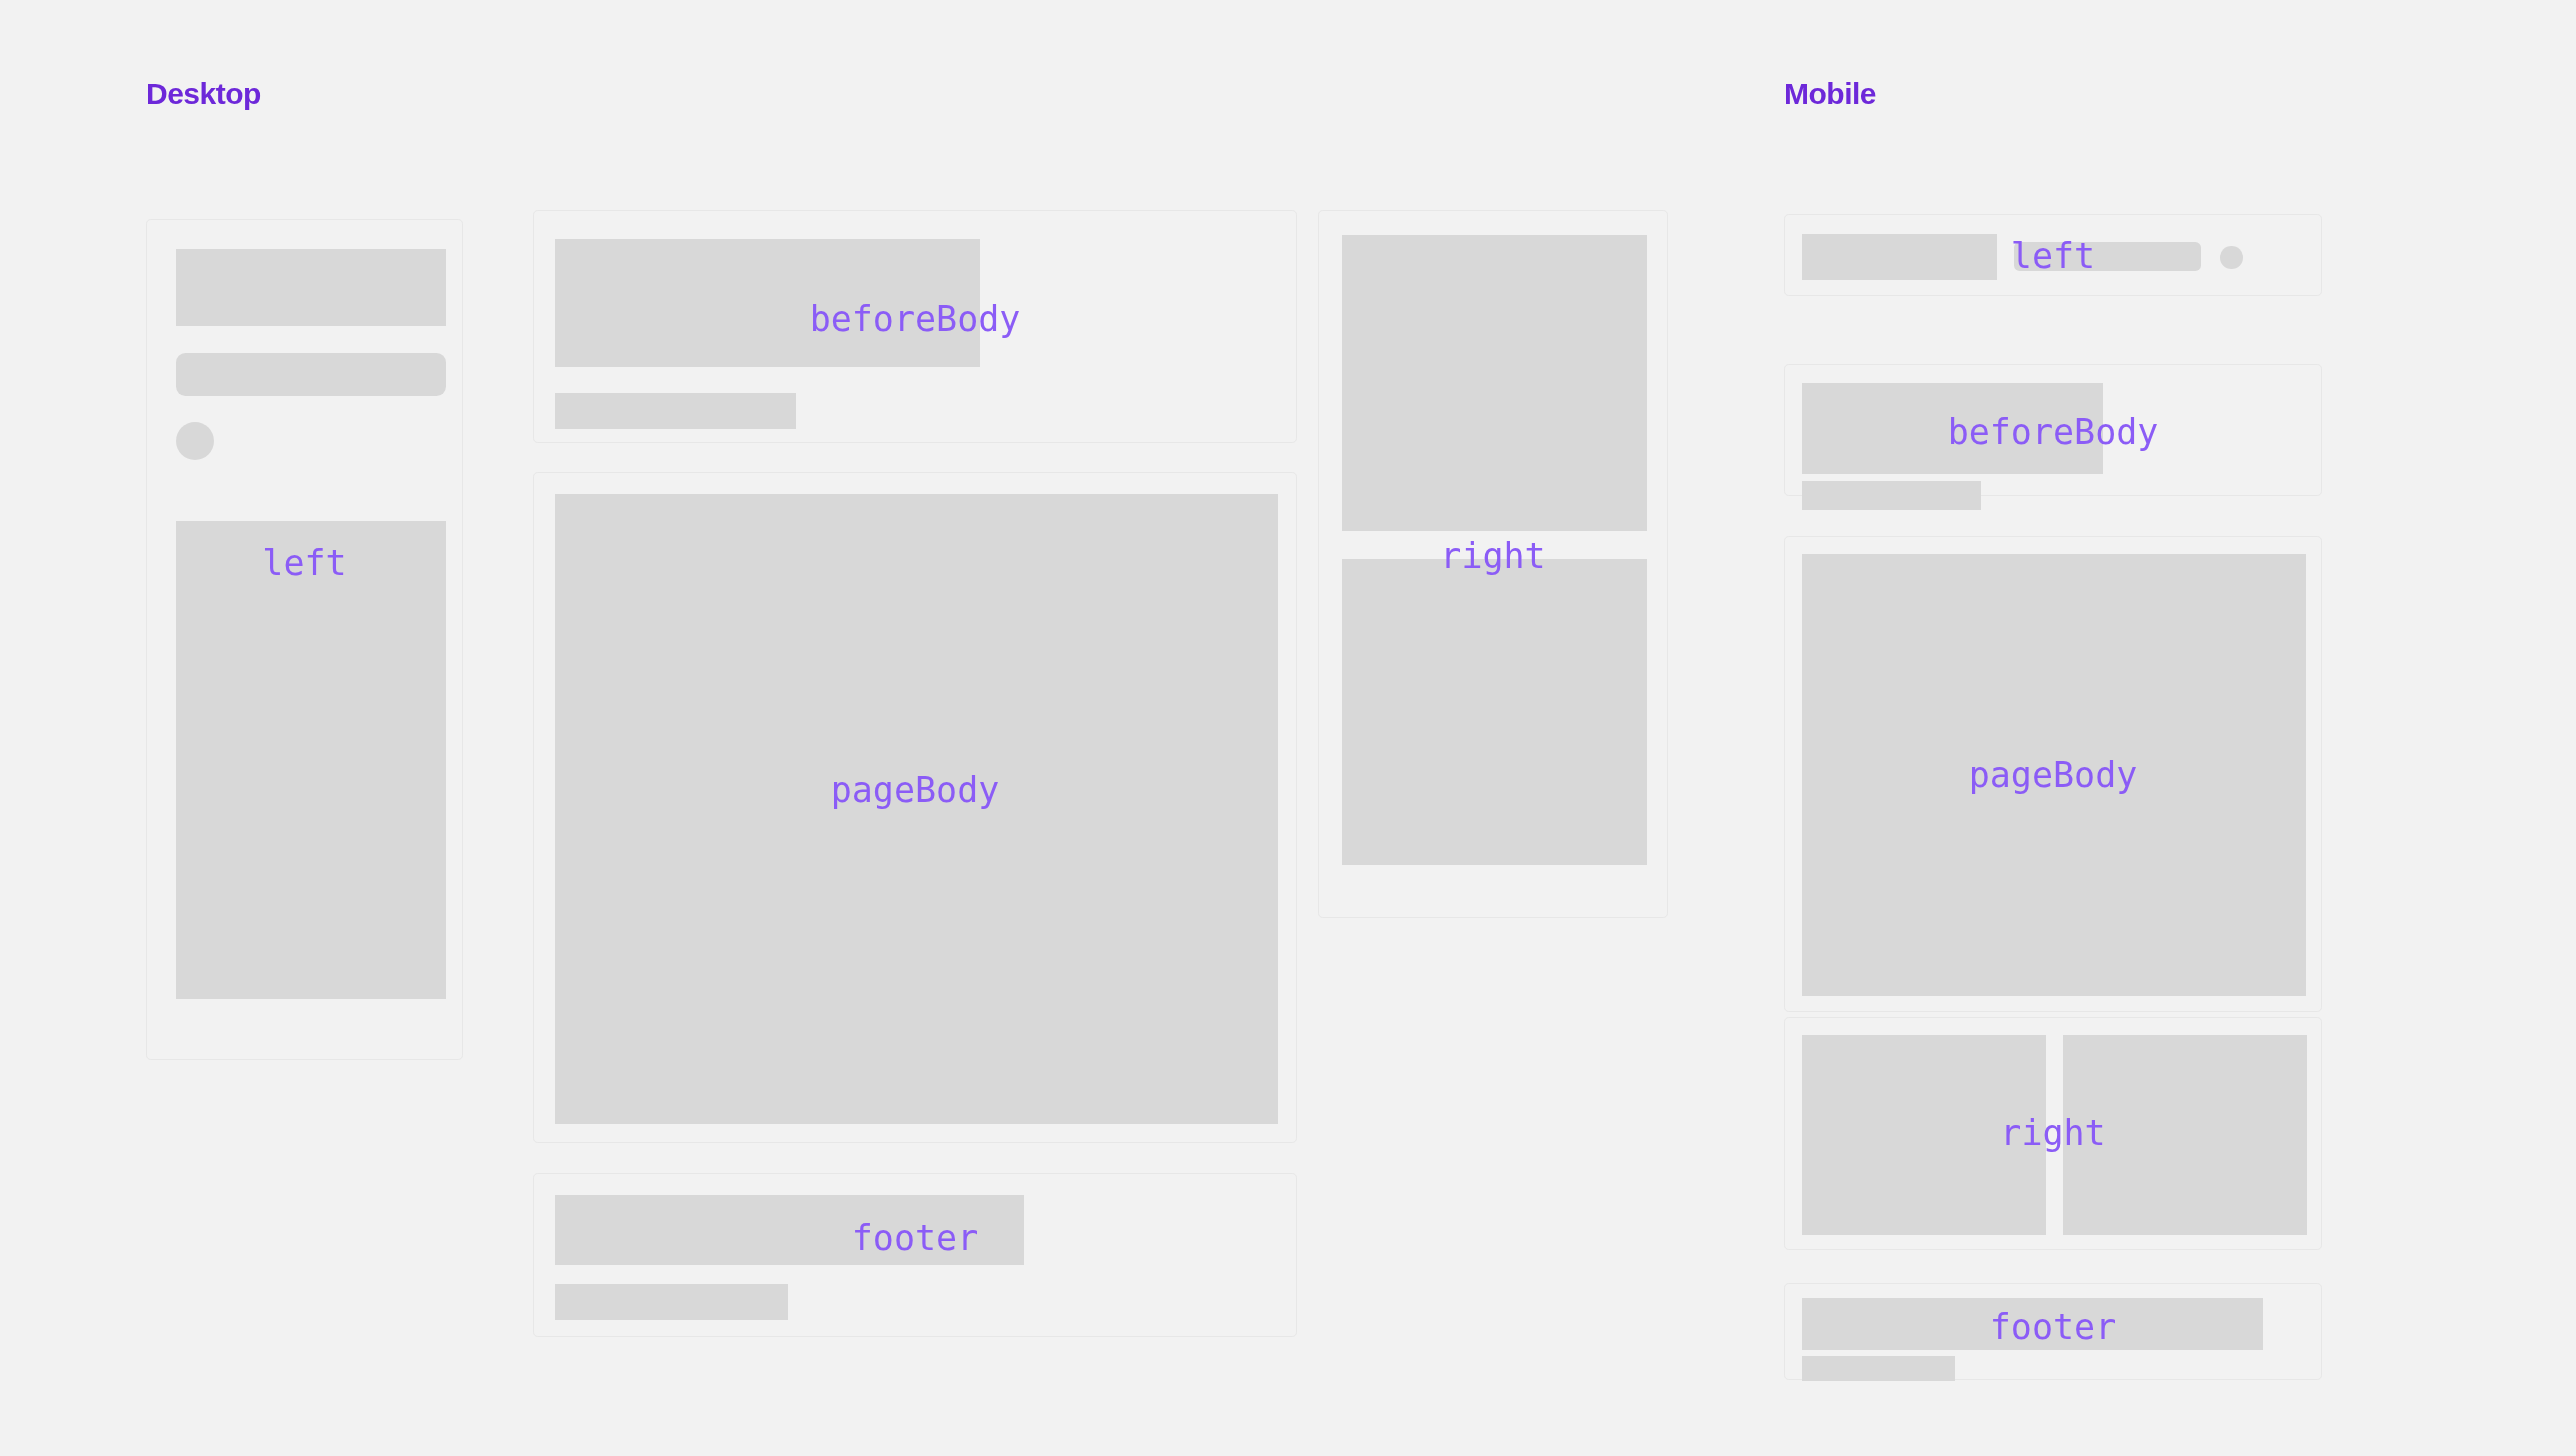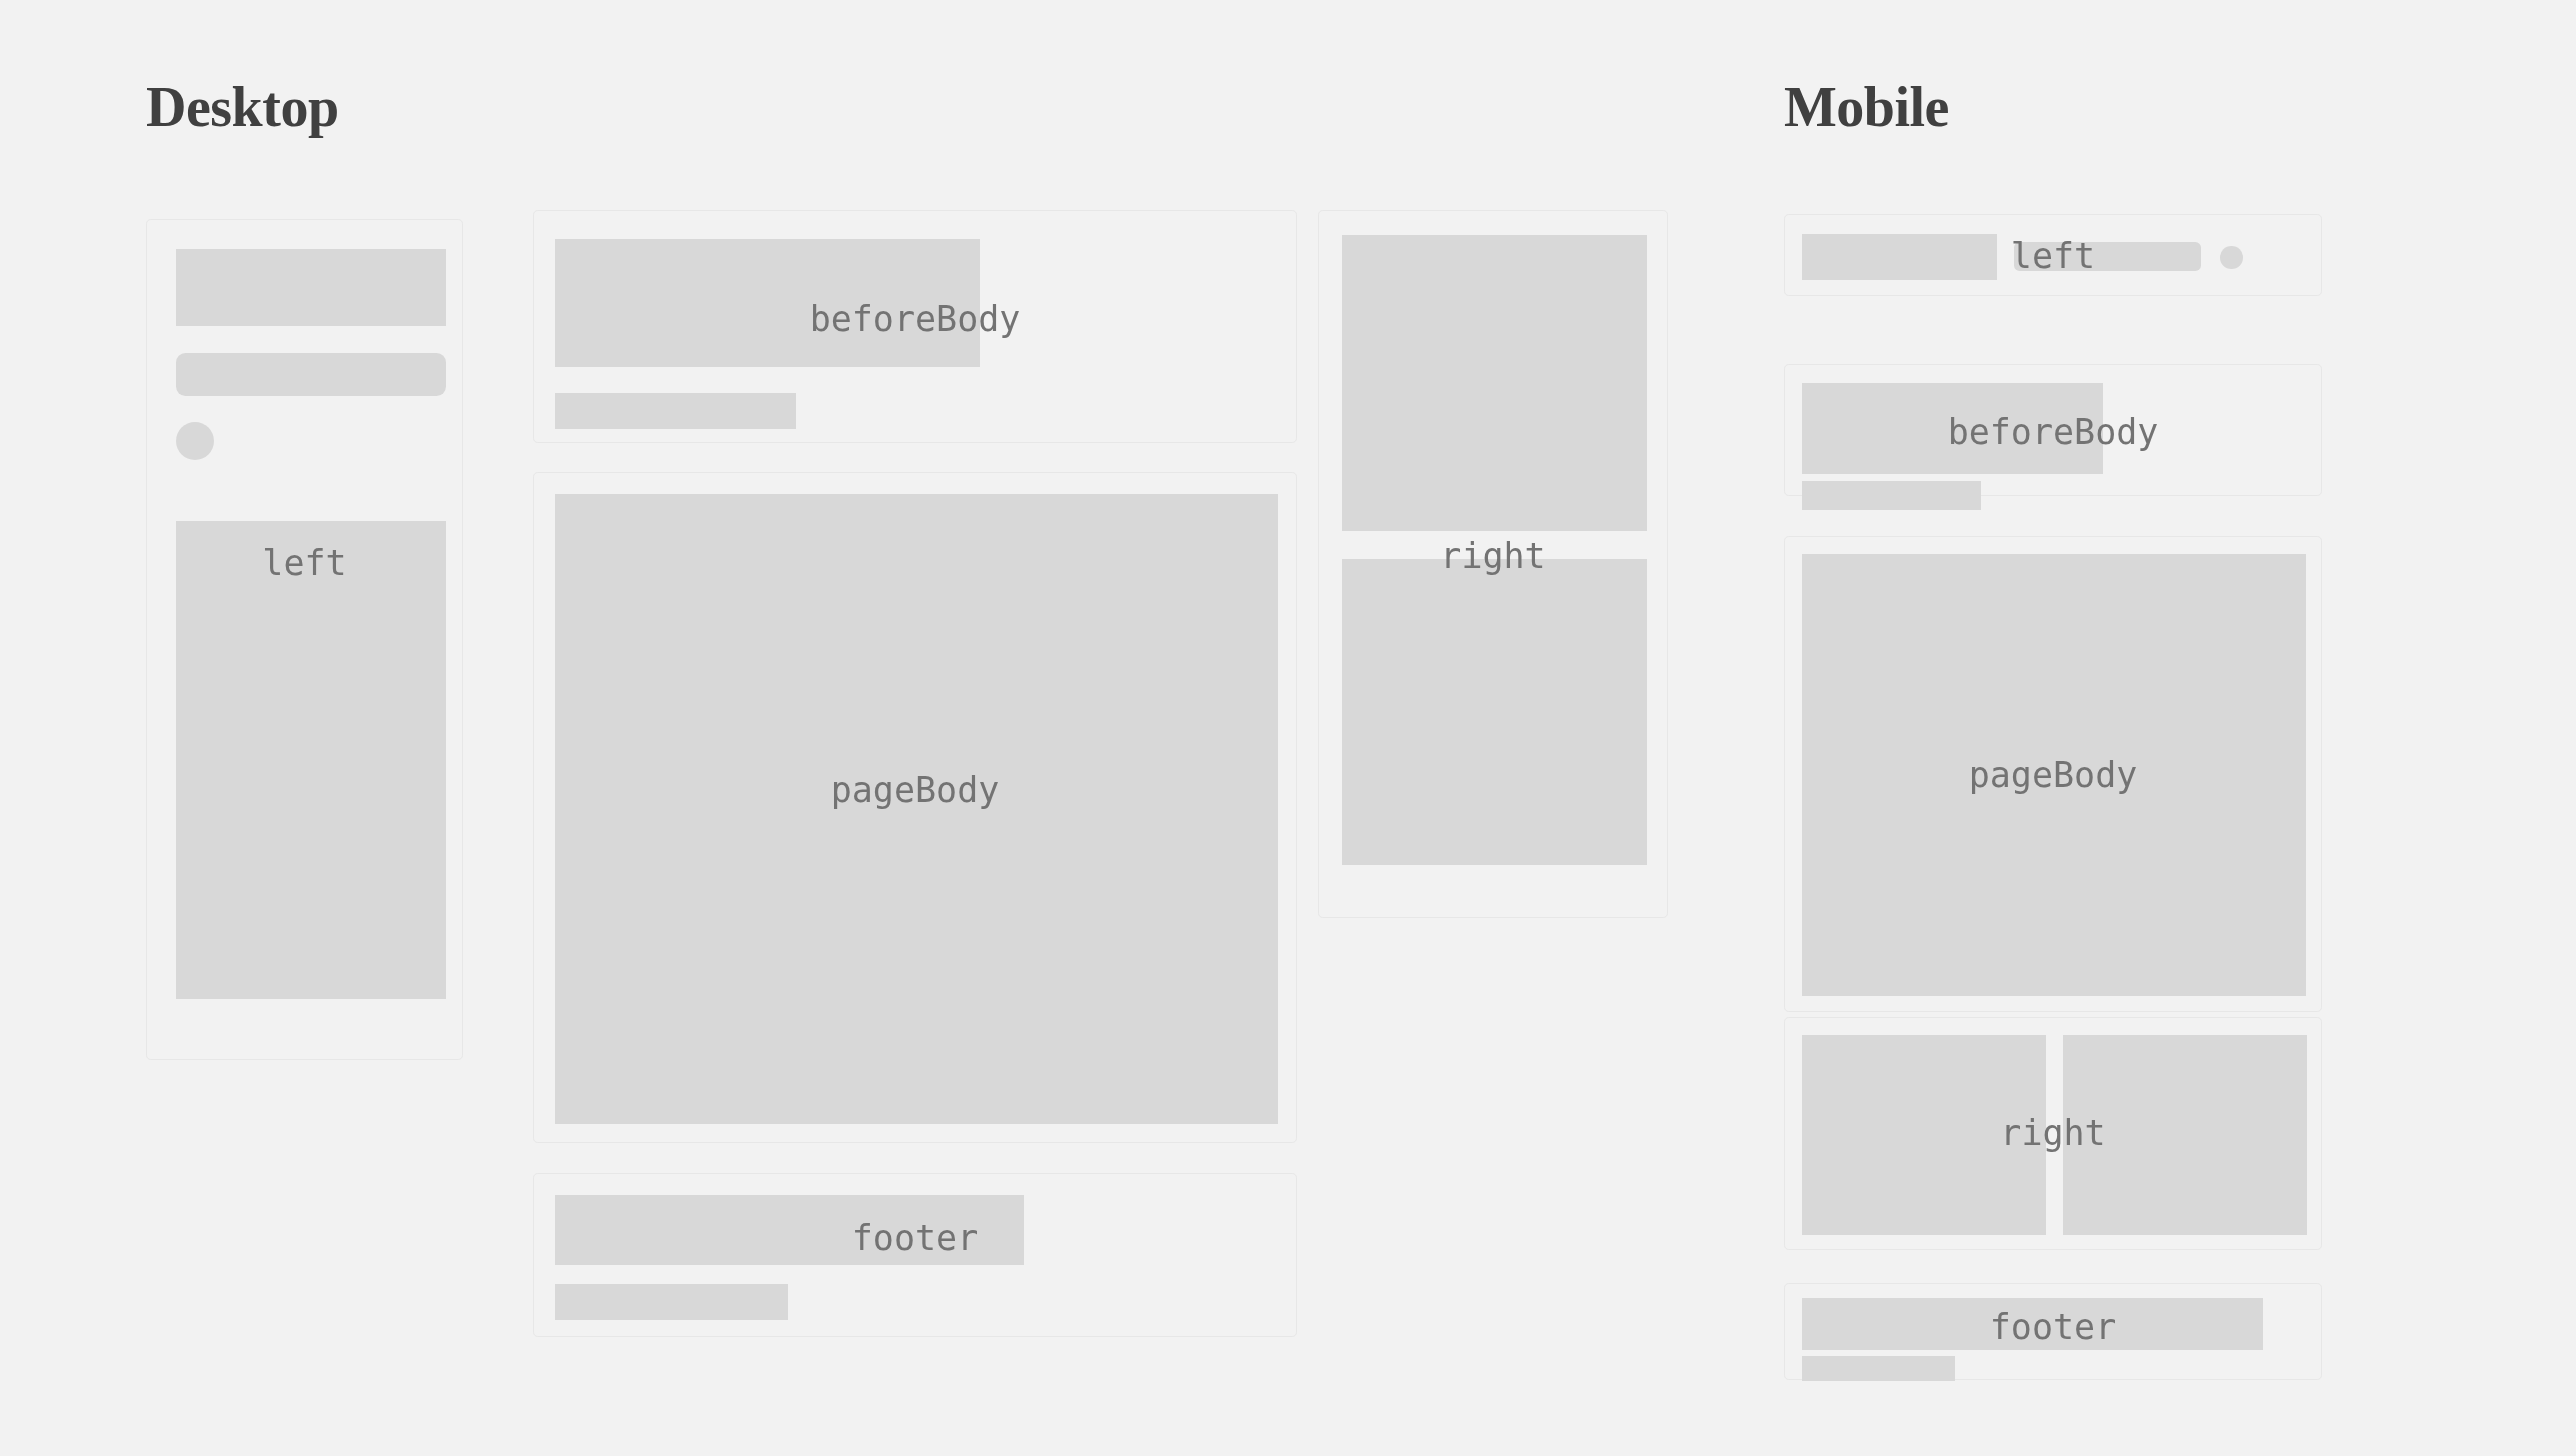--- a/index.html
+++ b/index.html
@@ -16,25 +16,25 @@
   .stage {
     position: relative;
     width: 2576px;
     height: 1456px;
     background: #f2f2f2;
   }
 
   
   .section-title {
     position: absolute;
-    font-family: Liberation Serif, serif;
+    font-family: Liberation Sans, sans-serif;
     font-weight: bold;
-    font-size: 56px;
+    font-size: 30px;
     letter-spacing: -0.5px;
-    color: #404040;
+    color: #6d28d9;
     line-height: 1;
     white-space: nowrap;
   }
   #title-desktop { left: 146px; top: 79px; }
   #title-mobile  { left: 1784px; top: 79px; }
 
   
   .panel {
     position: absolute;
     background: #f2f2f2;
@@ -47,21 +47,21 @@
     position: absolute;
     background: #d8d8d8;
   }
   .blk.pill   { border-radius: 9.4px; }
   .blk.circle { border-radius: 50%; }
 
   
   .lbl {
     position: absolute;
     font-family: "DejaVu Sans Mono", "Liberation Mono", monospace;
-    color: #737373;
+    color: #8b5cf6;
     white-space: nowrap;
     pointer-events: none;
     line-height: 1;
   }
 
   
 
   
   #dsk-left-panel { left: 146px; top: 219px; width: 317px; height: 841px; }
   #dsk-left-b1     { left: 29px;  top: 29px;  width: 270px; height: 77px; }

